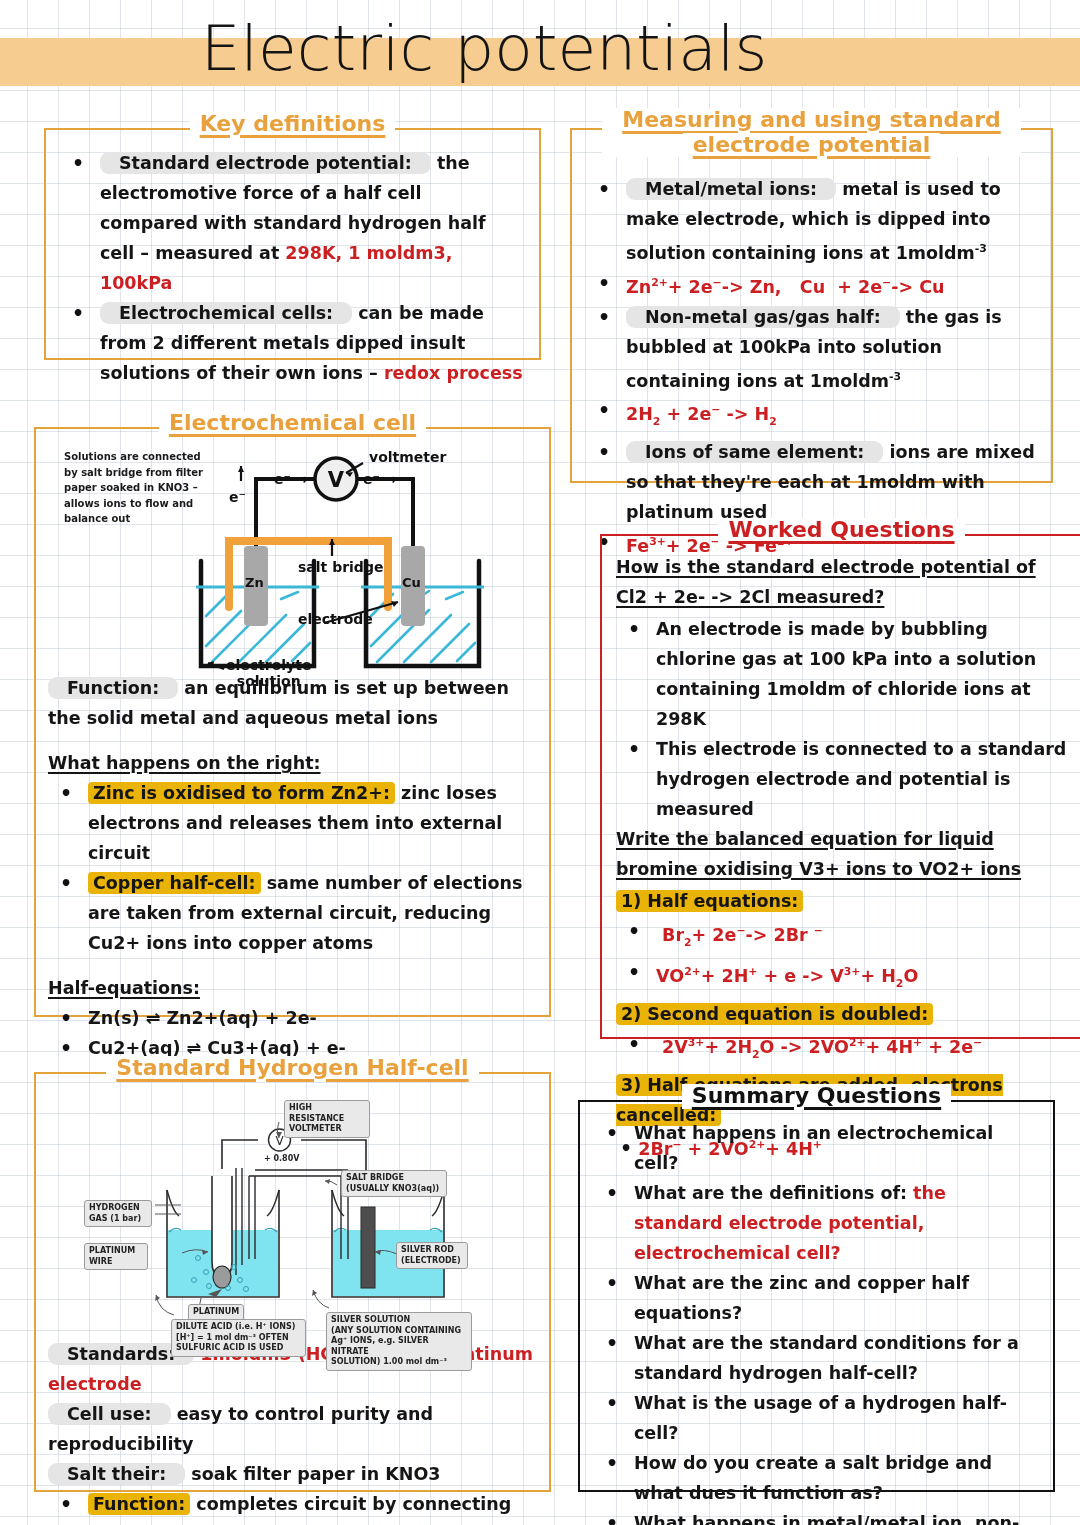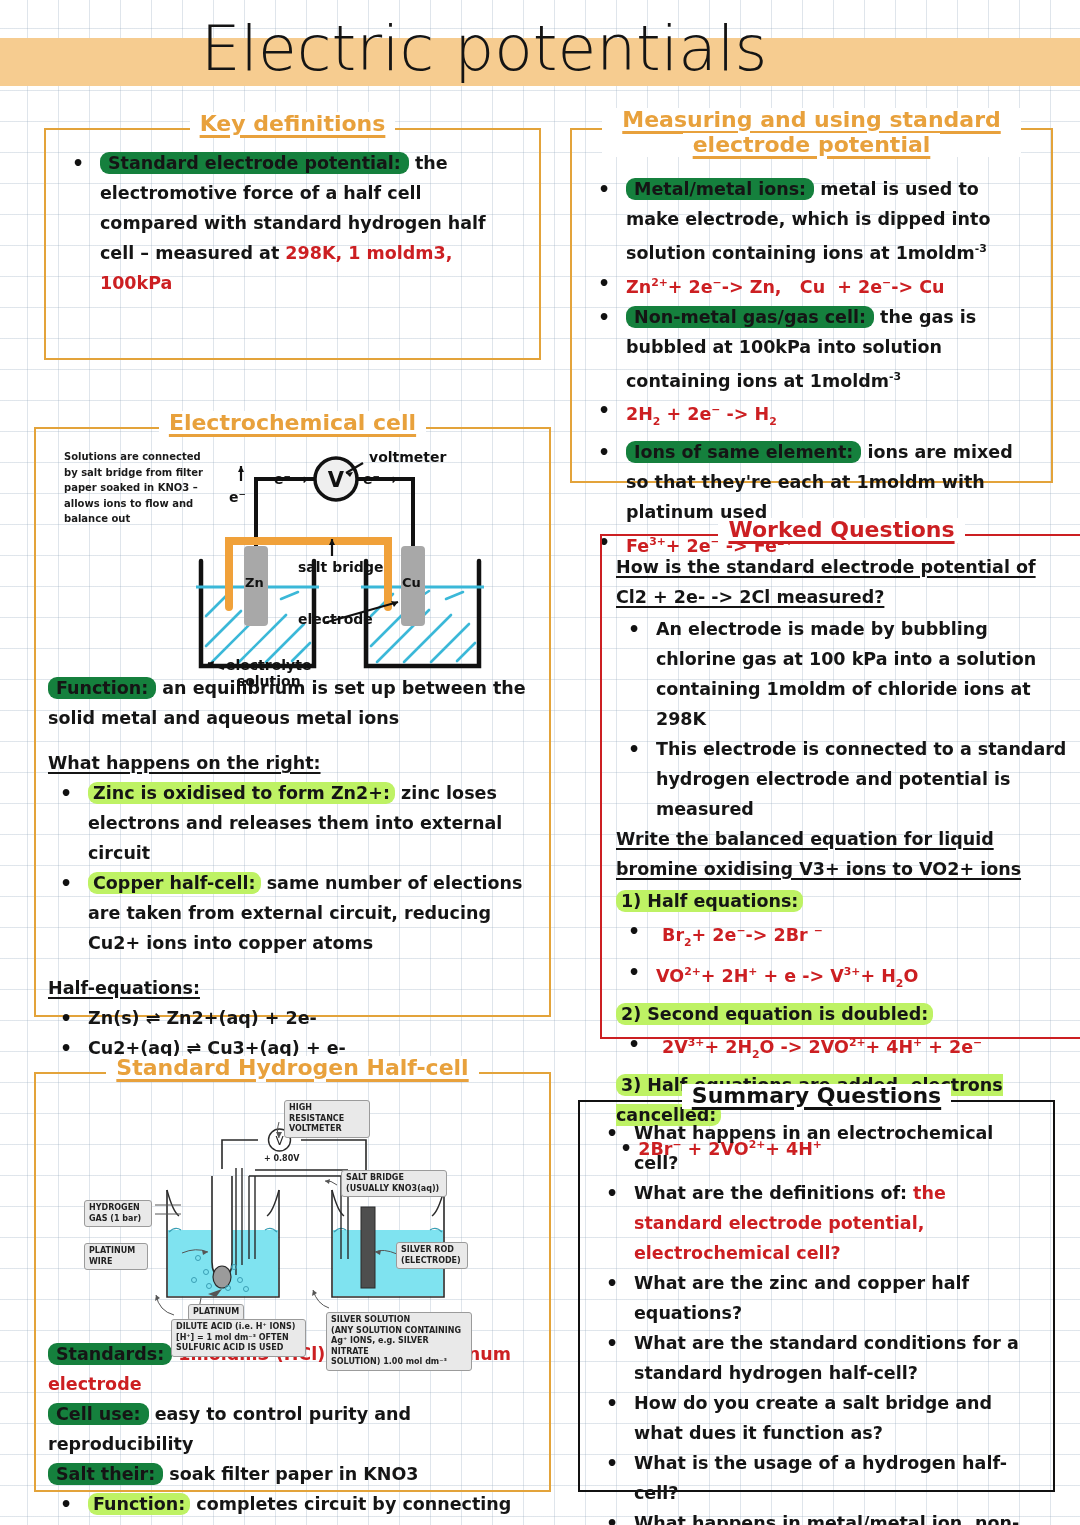--- a/index.html
+++ b/index.html
@@ -63,22 +63,22 @@
     font-weight:600;
   }
   ul.bl{ margin:0; padding:0; list-style:none; }
   ul.bl > li{
     position:relative; padding-left:40px; margin:0;
   }
   ul.bl > li:before{
     content:"\2022"; position:absolute; left:12px; top:0;
     font-size:19px; color:#111; line-height:30px;
   }
-  .hl{ background:#15803d; border-radius:9px; padding:1px 8px; }
-  .hlg{ background:#bef264; border-radius:9px; padding:1px 5px;text-align:center; }
+  .hl{ background:#e5e5e5; border-radius:9px; padding:1px 19px; }
+  .hlg{ background:#eab308; border-radius:4px; padding:1px 5px;text-align:center; }
   .red{ color:#cc1f22; }
   .u{ text-decoration:underline; text-underline-offset:3px; text-decoration-thickness:2px;margin-top:15px; }
   sup{ font-size:0.62em; }
   sub{ font-size:0.62em; }
 
   
   .note1{
     position:absolute; left:28px; top:8px; width:150px;
     font-size:10px; line-height:15.5px; font-weight:700; color:#1a1a1a;
   }
@@ -105,38 +105,41 @@
 
 <div class="box" style="left:44px; top:128px; width:497px; height:232px;">
   <div class="boxhead">
     <span>Key definitions</span>
   </div>
   <div class="inner" style="padding-top:18px;">
     <ul class="bl t">
       <li>
         <span class="hl">Standard electrode potential:</span><span> the electromotive force of a half cell compared with standard hydrogen half cell – measured at </span><span class="red">298K, 1 moldm3, 100kPa</span>
       </li>
+      <li>
+        <span class="hl">Electrochemical cells:</span><span> can be made from 2 different metals dipped insult solutions of their own ions – </span><span class="red">redox process</span>
+      </li>
     </ul>
   </div>
 </div>
 
 <div class="box" style="left:570px; top:128px; width:483px; height:355px;">
   <div class="boxhead two" style="top:-22px;">
     <span style="max-width:420px;"><span>Measuring and using standard</span><br><span>electrode potential</span></span>
   </div>
   <div class="inner" style="padding-top:44px;">
     <ul class="bl t">
       <li>
         <span class="hl">Metal/metal ions:</span><span> metal is used to make electrode, which is dipped into solution containing ions at 1moldm</span><sup>-3</sup>
       </li>
       <li>
         <span class="red">Zn<sup>2+</sup>+ 2e<sup>−</sup>-&gt; Zn, &nbsp; Cu &nbsp;+ 2e<sup>−</sup>-&gt; Cu</span>
       </li>
       <li>
-        <span class="hl">Non-metal gas/gas cell:</span><span> the gas is bubbled at 100kPa into solution containing ions at 1moldm</span><sup>-3</sup>
+        <span class="hl">Non-metal gas/gas half:</span><span> the gas is bubbled at 100kPa into solution containing ions at 1moldm</span><sup>-3</sup>
       </li>
       <li>
         <span class="red">2H<sub>2</sub> + 2e<sup>−</sup> -&gt; H<sub>2</sub></span>
       </li>
       <li>
         <span class="hl">Ions of same element:</span><span> ions are mixed so that they're each at 1moldm  with platinum used</span>
       </li>
       <li>
         <span class="red">Fe<sup>3+</sup>+ 2e<sup>−</sup> -&gt; Fe<sup>2+</sup></span>
       </li>
@@ -377,18 +380,18 @@
 <div class="box black" style="left:578px; top:1100px; width:477px; height:392px;">
   <div class="boxhead black">
     <span>Summary Questions</span>
   </div>
   <div class="inner t" style="padding-top:16px;">
     <ul class="bl sq">
       <li><span>What happens in an electrochemical cell?</span></li>
       <li><span>What are the definitions of:</span><span class="red"> the standard electrode potential, electrochemical cell?</span></li>
       <li><span>What are the zinc and copper half equations?</span></li>
       <li><span>What are the standard conditions for a standard hydrogen half-cell?</span></li>
+      <li><span>What is the usage of a hydrogen half- cell?</span></li>
       <li><span>How do you create a salt bridge and what dues it function as?</span></li>
-      <li><span>What is the usage of a hydrogen half- cell?</span></li>
       <li><span>What happens in metal/metal ion, non-metal gas/gas ion and same element ion half-reactions?</span></li>
     </ul>
   </div>
 </div>
 
 </body></html>

